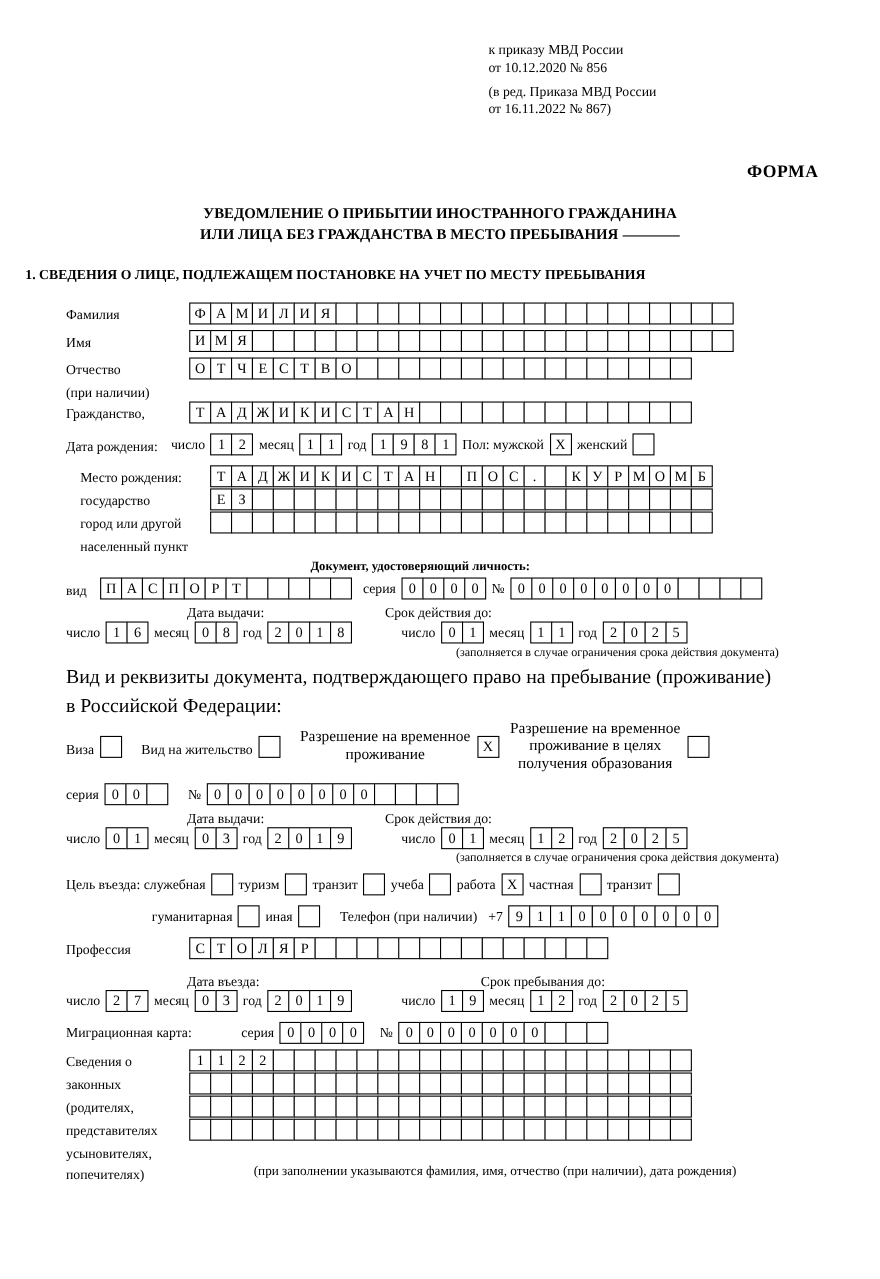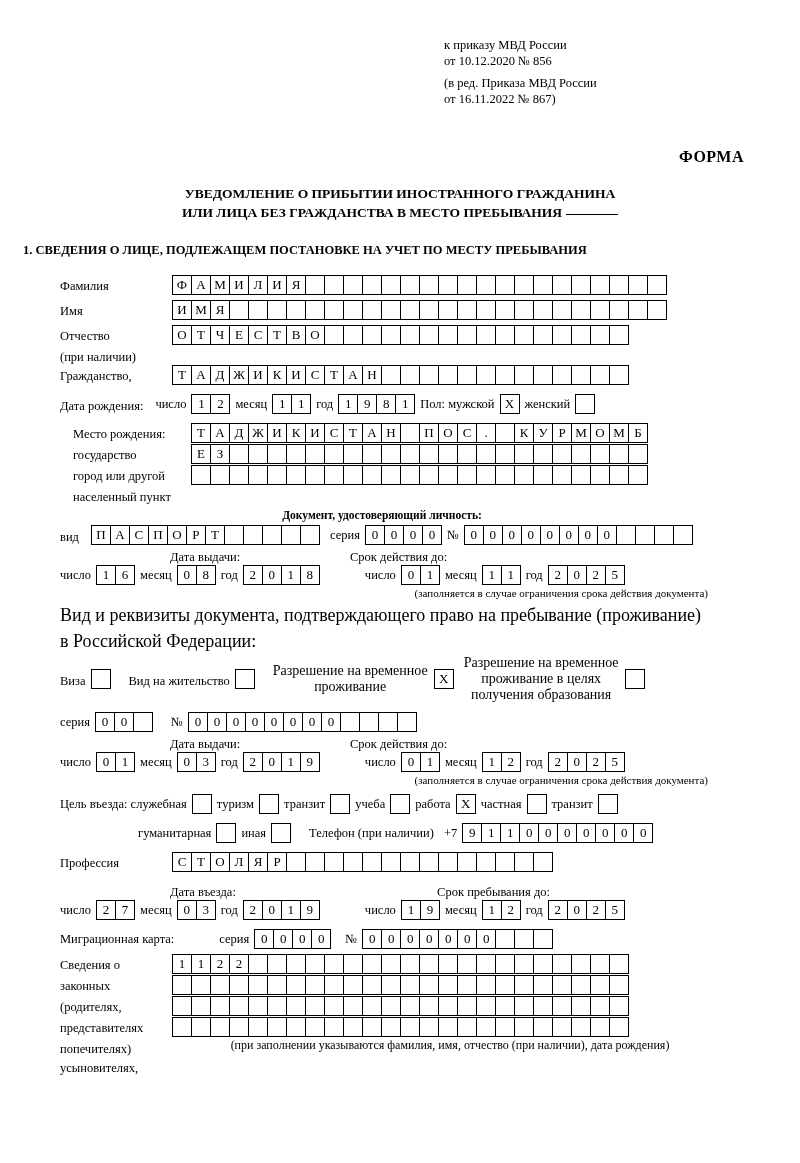--- a/index.html
+++ b/index.html
@@ -851,21 +851,21 @@
           <div class="bx"></div>
           <div class="bx"></div>
           <div class="bx"></div>
           <div class="bx"></div>
           <div class="bx"></div>
           <div class="bx"></div>
           <div class="bx"></div>
         </div>
     </div>
     <div class="row">
+      <div class="lbl-col">усыновителях,</div>
+    </div>
+    <div class="row">
       <div class="lbl-col">попечителях)</div>
       <div style="flex:1;text-align:center;font-size:12px;padding-left:20px">(при заполнении указываются фамилия, имя, отчество (при наличии), дата рождения)</div>
     </div>
-    <div class="row">
-      <div class="lbl-col">усыновителях,</div>
-    </div>
 
   </div>
 </div>
 
 </body></html>

